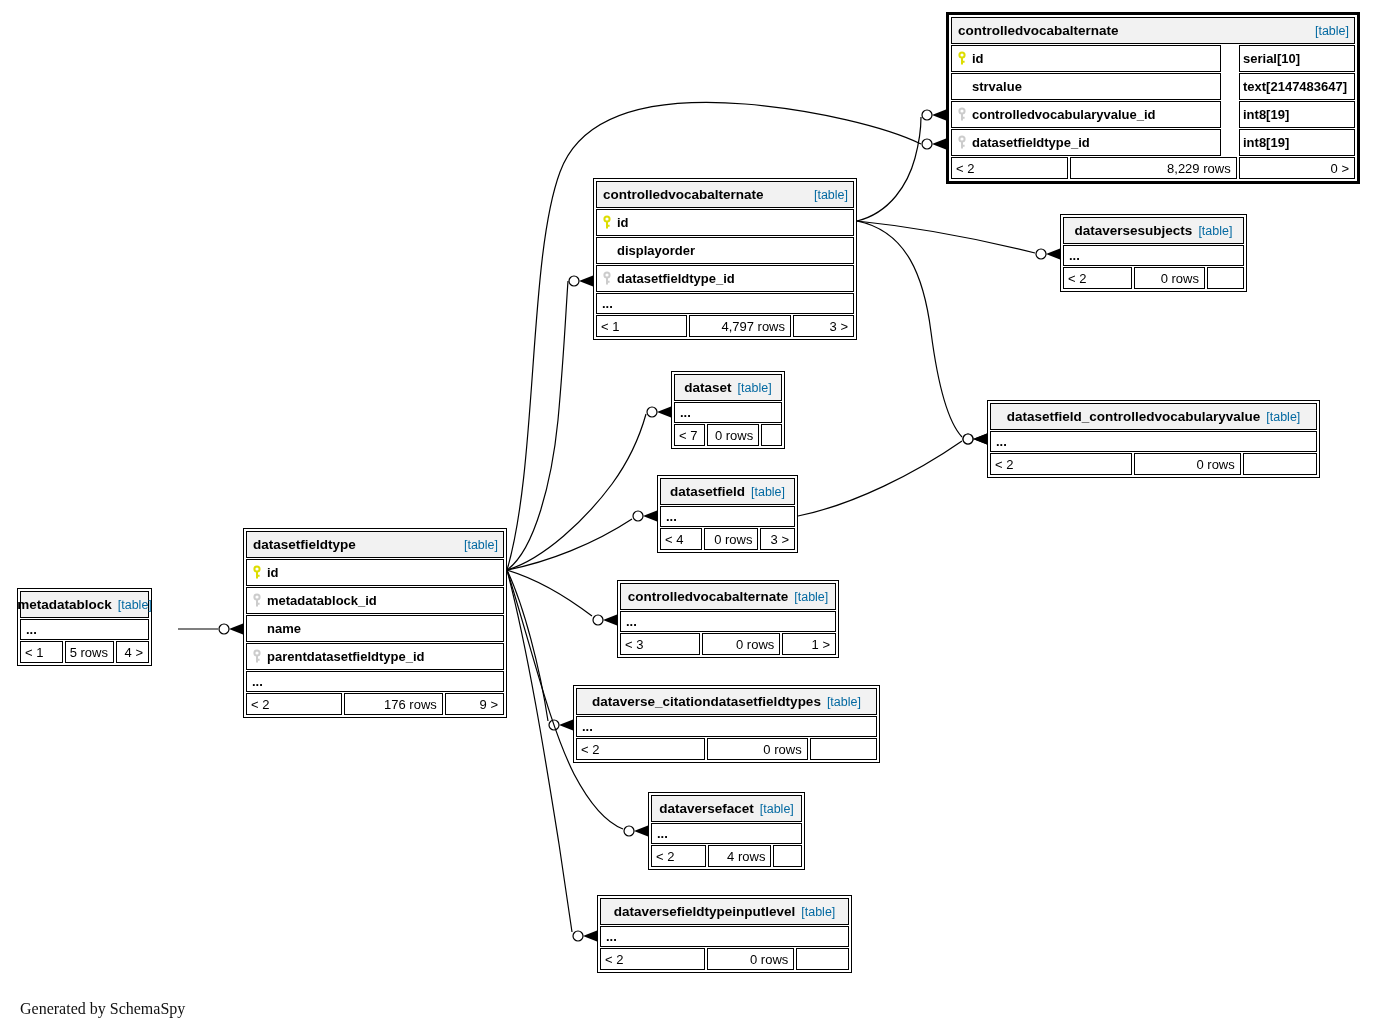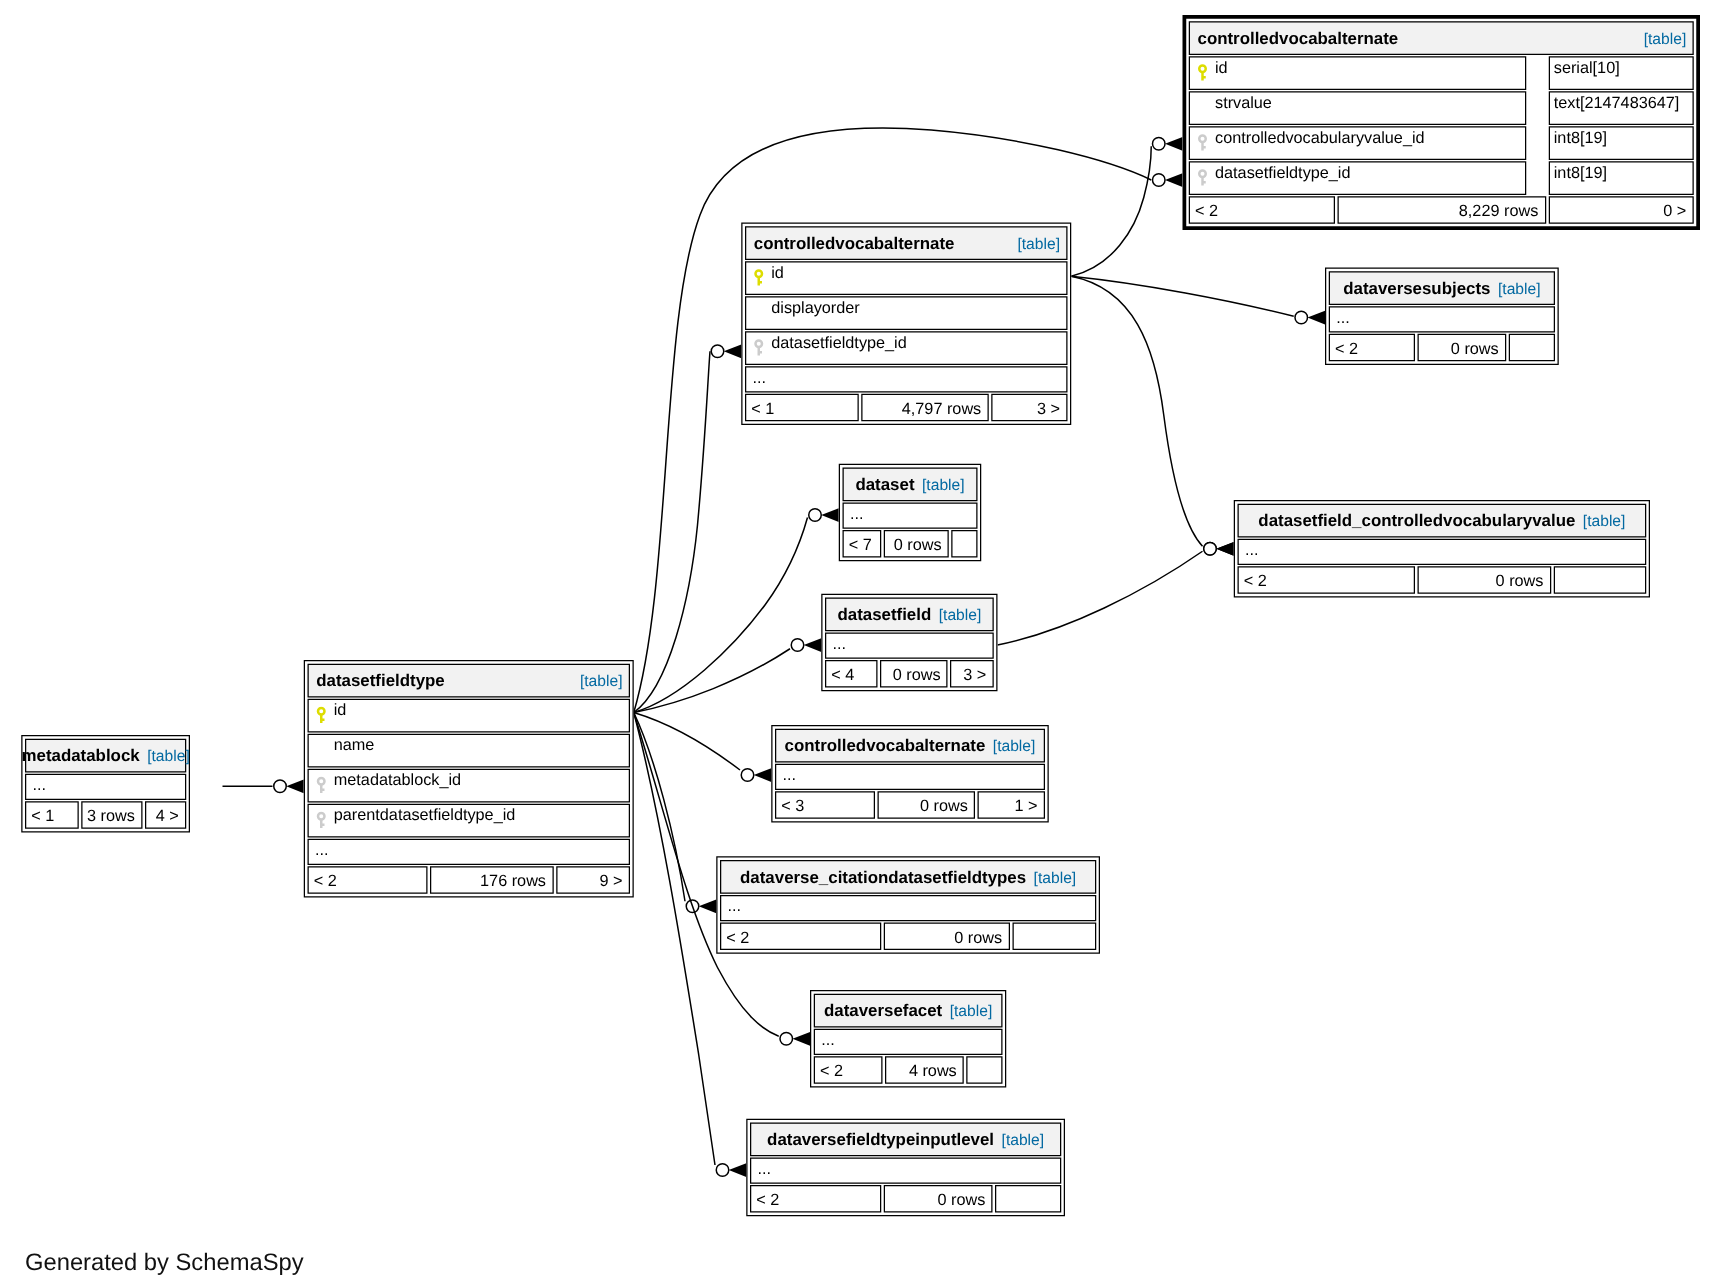--- a/index.html
+++ b/index.html
@@ -10,32 +10,32 @@
   .table-node.focal { border-width:3px; }
   .thead { display:flex; align-items:center; background:#f2f2f2; border:1px solid #000; margin:1px; height:27px; }
   .thead.split { justify-content:space-between; }
   .thead.center { justify-content:center; gap:6px; }
   .ttitle { font-weight:bold; font-size:13.5px; padding-left:6px; white-space:nowrap; color:#000; }
   .thead.center .ttitle { padding-left:0; }
   .ttag { font-size:12.5px; padding-right:5px; white-space:nowrap; color:#0369a1; }
   .thead.center .ttag { padding-right:0; }
   .trow { display:flex; margin:1px; height:27px; }
   .trow.dotsrow { height:21px; }
-  .cell { border:1px solid #000; display:flex; background:#fff; }
+  .cell { border:1px solid #000; display:flex; align-items:center; background:#fff;font-weight:bold; }
   .namecell { flex:1; min-width:0; }
   .keyslot { width:20px; display:flex; justify-content:center; align-items:center; }
   .rowname { font-size:13px; white-space:nowrap; color:#000; }
   .dotsrow .namecell { padding-left:5px; }
   .typecell { width:116px; margin-left:18px; padding-left:3px; font-size:13px; white-space:nowrap; }
   .tfoot { display:flex; margin:1px; height:22px; }
   .fcell { border:1px solid #000; font-size:13px; display:flex; align-items:center; background:#fff; white-space:nowrap; }
   .fcell.f0 { justify-content:flex-start; padding-left:4px; }
   .fcell.f1, .fcell.f2 { justify-content:flex-end; padding-right:5px; }
   .fcell + .fcell { margin-left:2px; }
-  #footer-note { position:absolute; left:20px; top:1000px; font-size:19px; color:#111; z-index:1; }
+  #footer-note { position:absolute; left:20px; top:1000px; font-size:16px; color:#111; z-index:1;font-family:Liberation Serif, serif; }
 </style>
 </head>
 <body>
 
 <div id="canvas">
   <svg id="edges" width="1379" height="1029">
       <g>
         <path d="M178,629 L218,629" fill="none" stroke="#000000" stroke-width="1.2"></path>
         <circle cx="224" cy="629" r="5" fill="#fff" stroke="#000000" stroke-width="1.2"></circle>
         <polygon points="229,629 243,623.5 243,634.5" fill="#000000"></polygon>
@@ -275,33 +275,33 @@
             <svg width="12" height="15" viewBox="0 0 12 15" aria-hidden="true">
               <circle cx="6" cy="4" r="2.6" fill="none" stroke="#dddd00" stroke-width="2"></circle>
               <path d="M6 6.6 V13.4 M6 10.8 H8.6" fill="none" stroke="#dddd00" stroke-width="2"></path>
             </svg>
           </span>
           <span class="rowname">id</span>
         </div>
       </div>
       <div class="trow">
         <div class="cell namecell">
+          <span class="keyslot">
+            <svg width="12" height="15" viewBox="0 0 12 15" aria-hidden="true">
+              <circle cx="6" cy="4" r="2.6" fill="none" stroke="#cccccc" stroke-width="2"></circle>
+              <path d="M6 6.6 V13.4 M6 10.8 H8.6" fill="none" stroke="#cccccc" stroke-width="2"></path>
+            </svg>
+          </span>
+          <span class="rowname">metadatablock_id</span>
+        </div>
+      </div>
+      <div class="trow">
+        <div class="cell namecell">
           <span class="keyslot"></span>
           <span class="rowname">name</span>
-        </div>
-      </div>
-      <div class="trow">
-        <div class="cell namecell">
-          <span class="keyslot">
-            <svg width="12" height="15" viewBox="0 0 12 15" aria-hidden="true">
-              <circle cx="6" cy="4" r="2.6" fill="none" stroke="#cccccc" stroke-width="2"></circle>
-              <path d="M6 6.6 V13.4 M6 10.8 H8.6" fill="none" stroke="#cccccc" stroke-width="2"></path>
-            </svg>
-          </span>
-          <span class="rowname">metadatablock_id</span>
         </div>
       </div>
       <div class="trow">
         <div class="cell namecell">
           <span class="keyslot">
             <svg width="12" height="15" viewBox="0 0 12 15" aria-hidden="true">
               <circle cx="6" cy="4" r="2.6" fill="none" stroke="#cccccc" stroke-width="2"></circle>
               <path d="M6 6.6 V13.4 M6 10.8 H8.6" fill="none" stroke="#cccccc" stroke-width="2"></path>
             </svg>
           </span>
@@ -324,21 +324,21 @@
         <span class="ttitle">metadatablock</span>
         <span class="ttag">[table]</span>
       </div>
       <div class="trow dotsrow">
         <div class="cell namecell">
           <span class="rowname">...</span>
         </div>
       </div>
       <div class="tfoot">
         <div class="fcell f0" style="flex: 55 1 0px;">&lt; 1</div>
-        <div class="fcell f1" style="flex: 63 1 0px;">3 rows</div>
+        <div class="fcell f1" style="flex: 63 1 0px;">5 rows</div>
         <div class="fcell f2" style="flex: 39 1 0px;">4 &gt;</div>
       </div>
     </div>
     <div class="table-node" style="left: 617px; top: 580px; width: 222px;">
       <div class="thead center">
         <span class="ttitle">controlledvocabalternate</span>
         <span class="ttag">[table]</span>
       </div>
       <div class="trow dotsrow">
         <div class="cell namecell">

